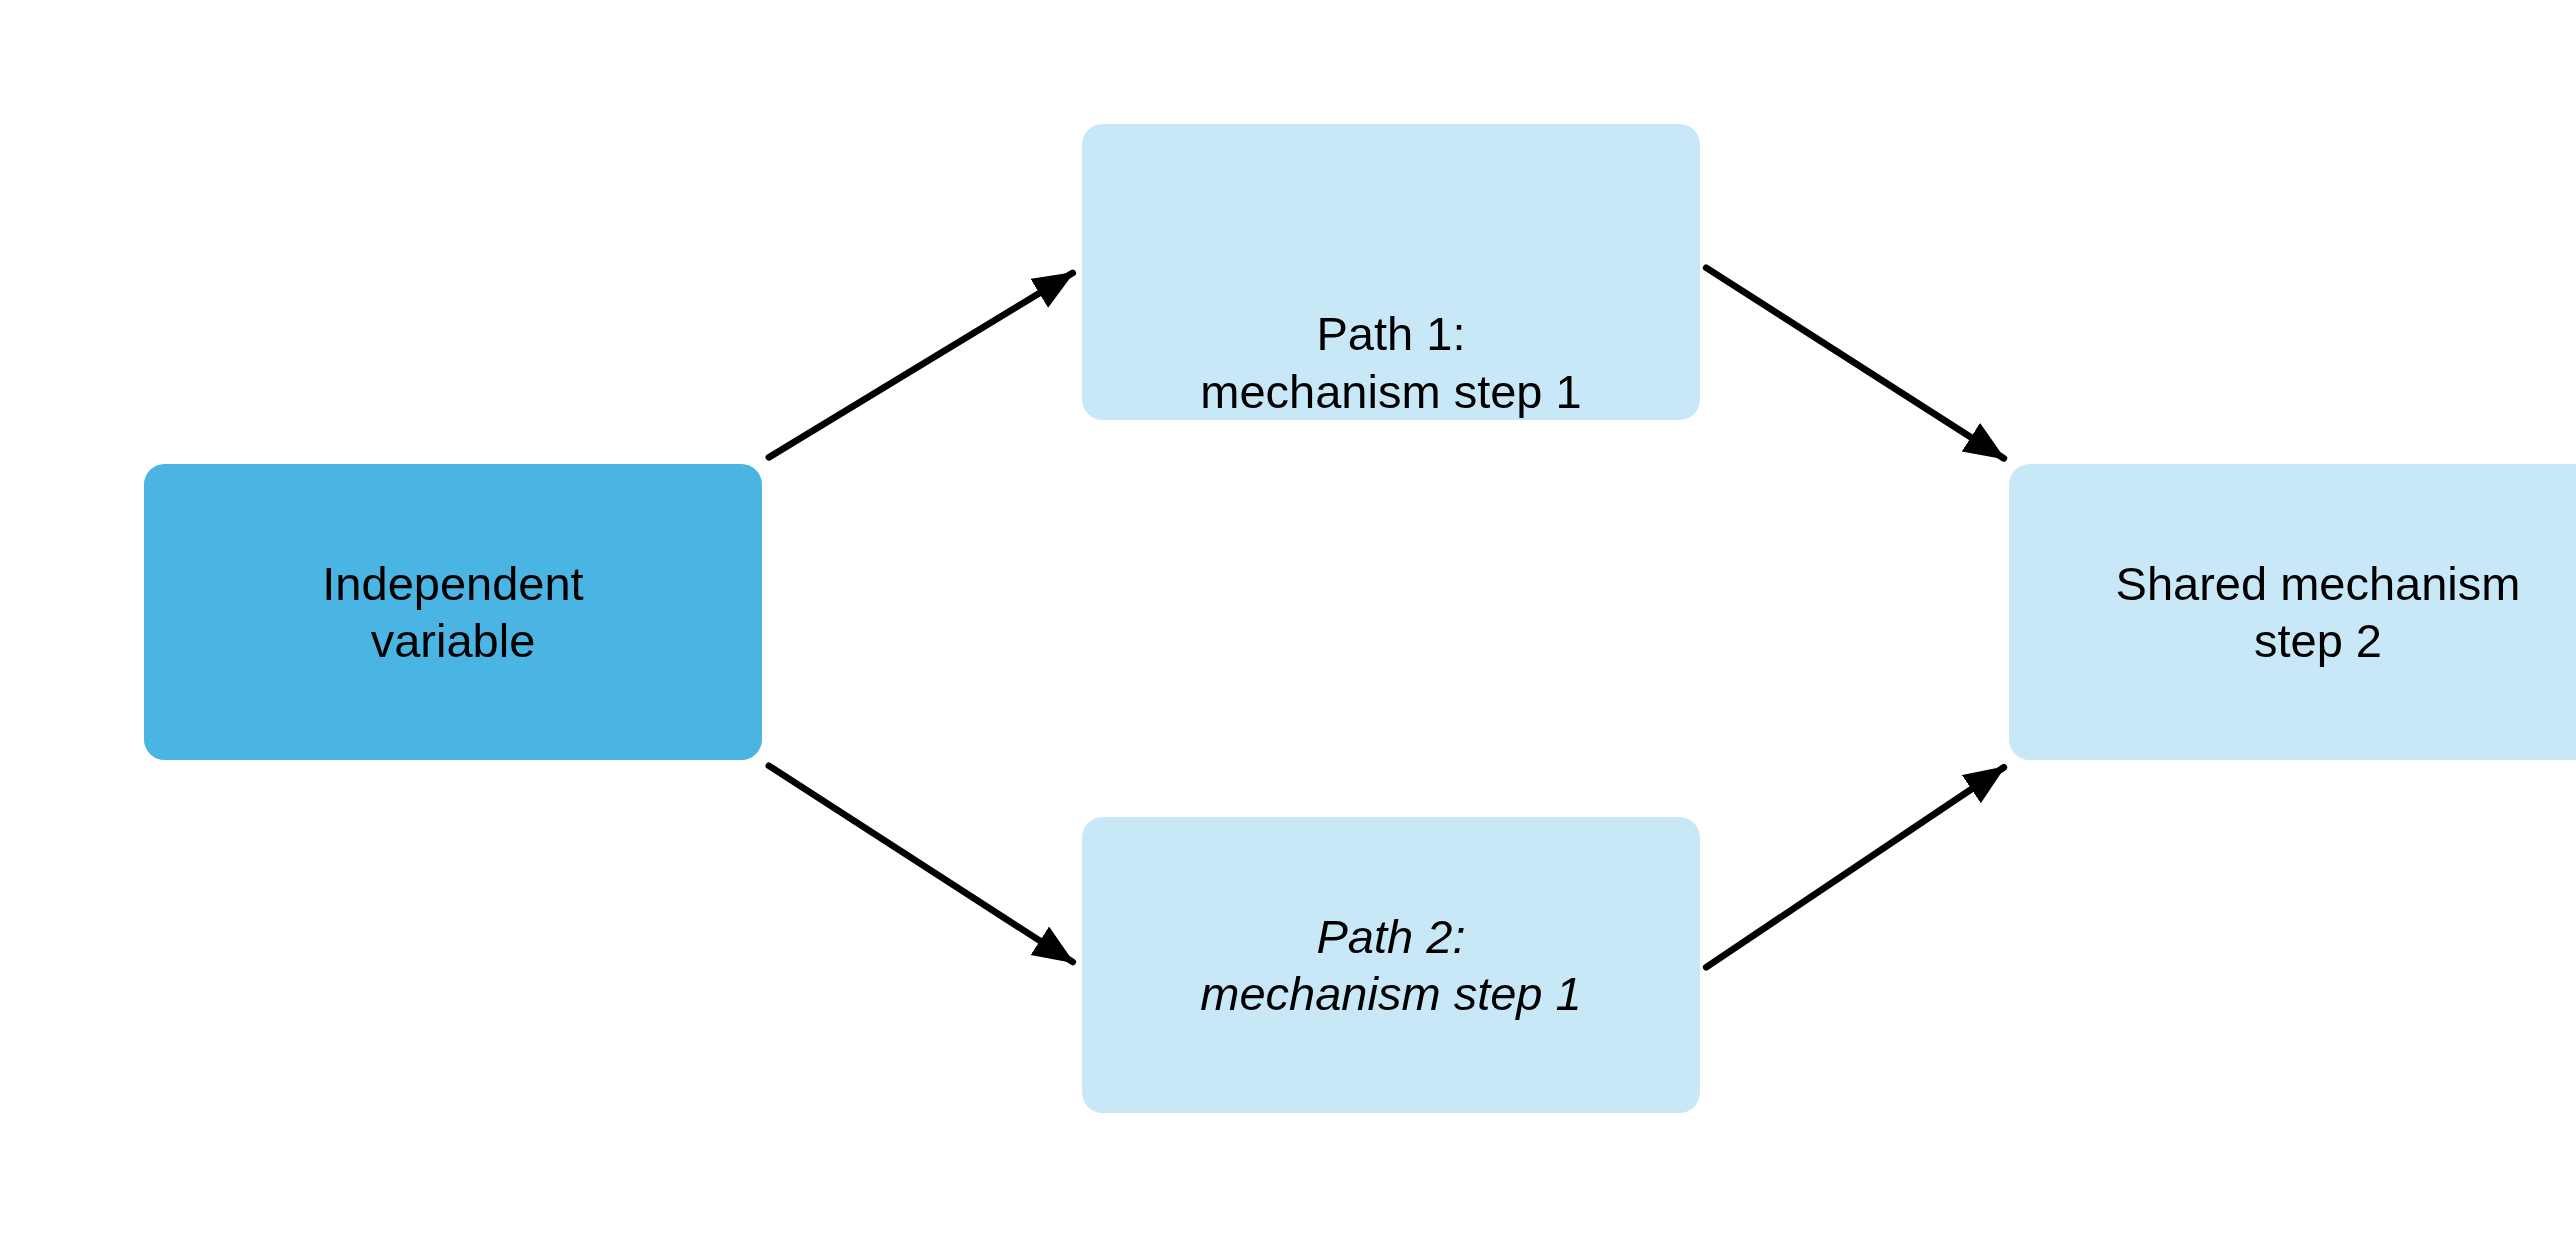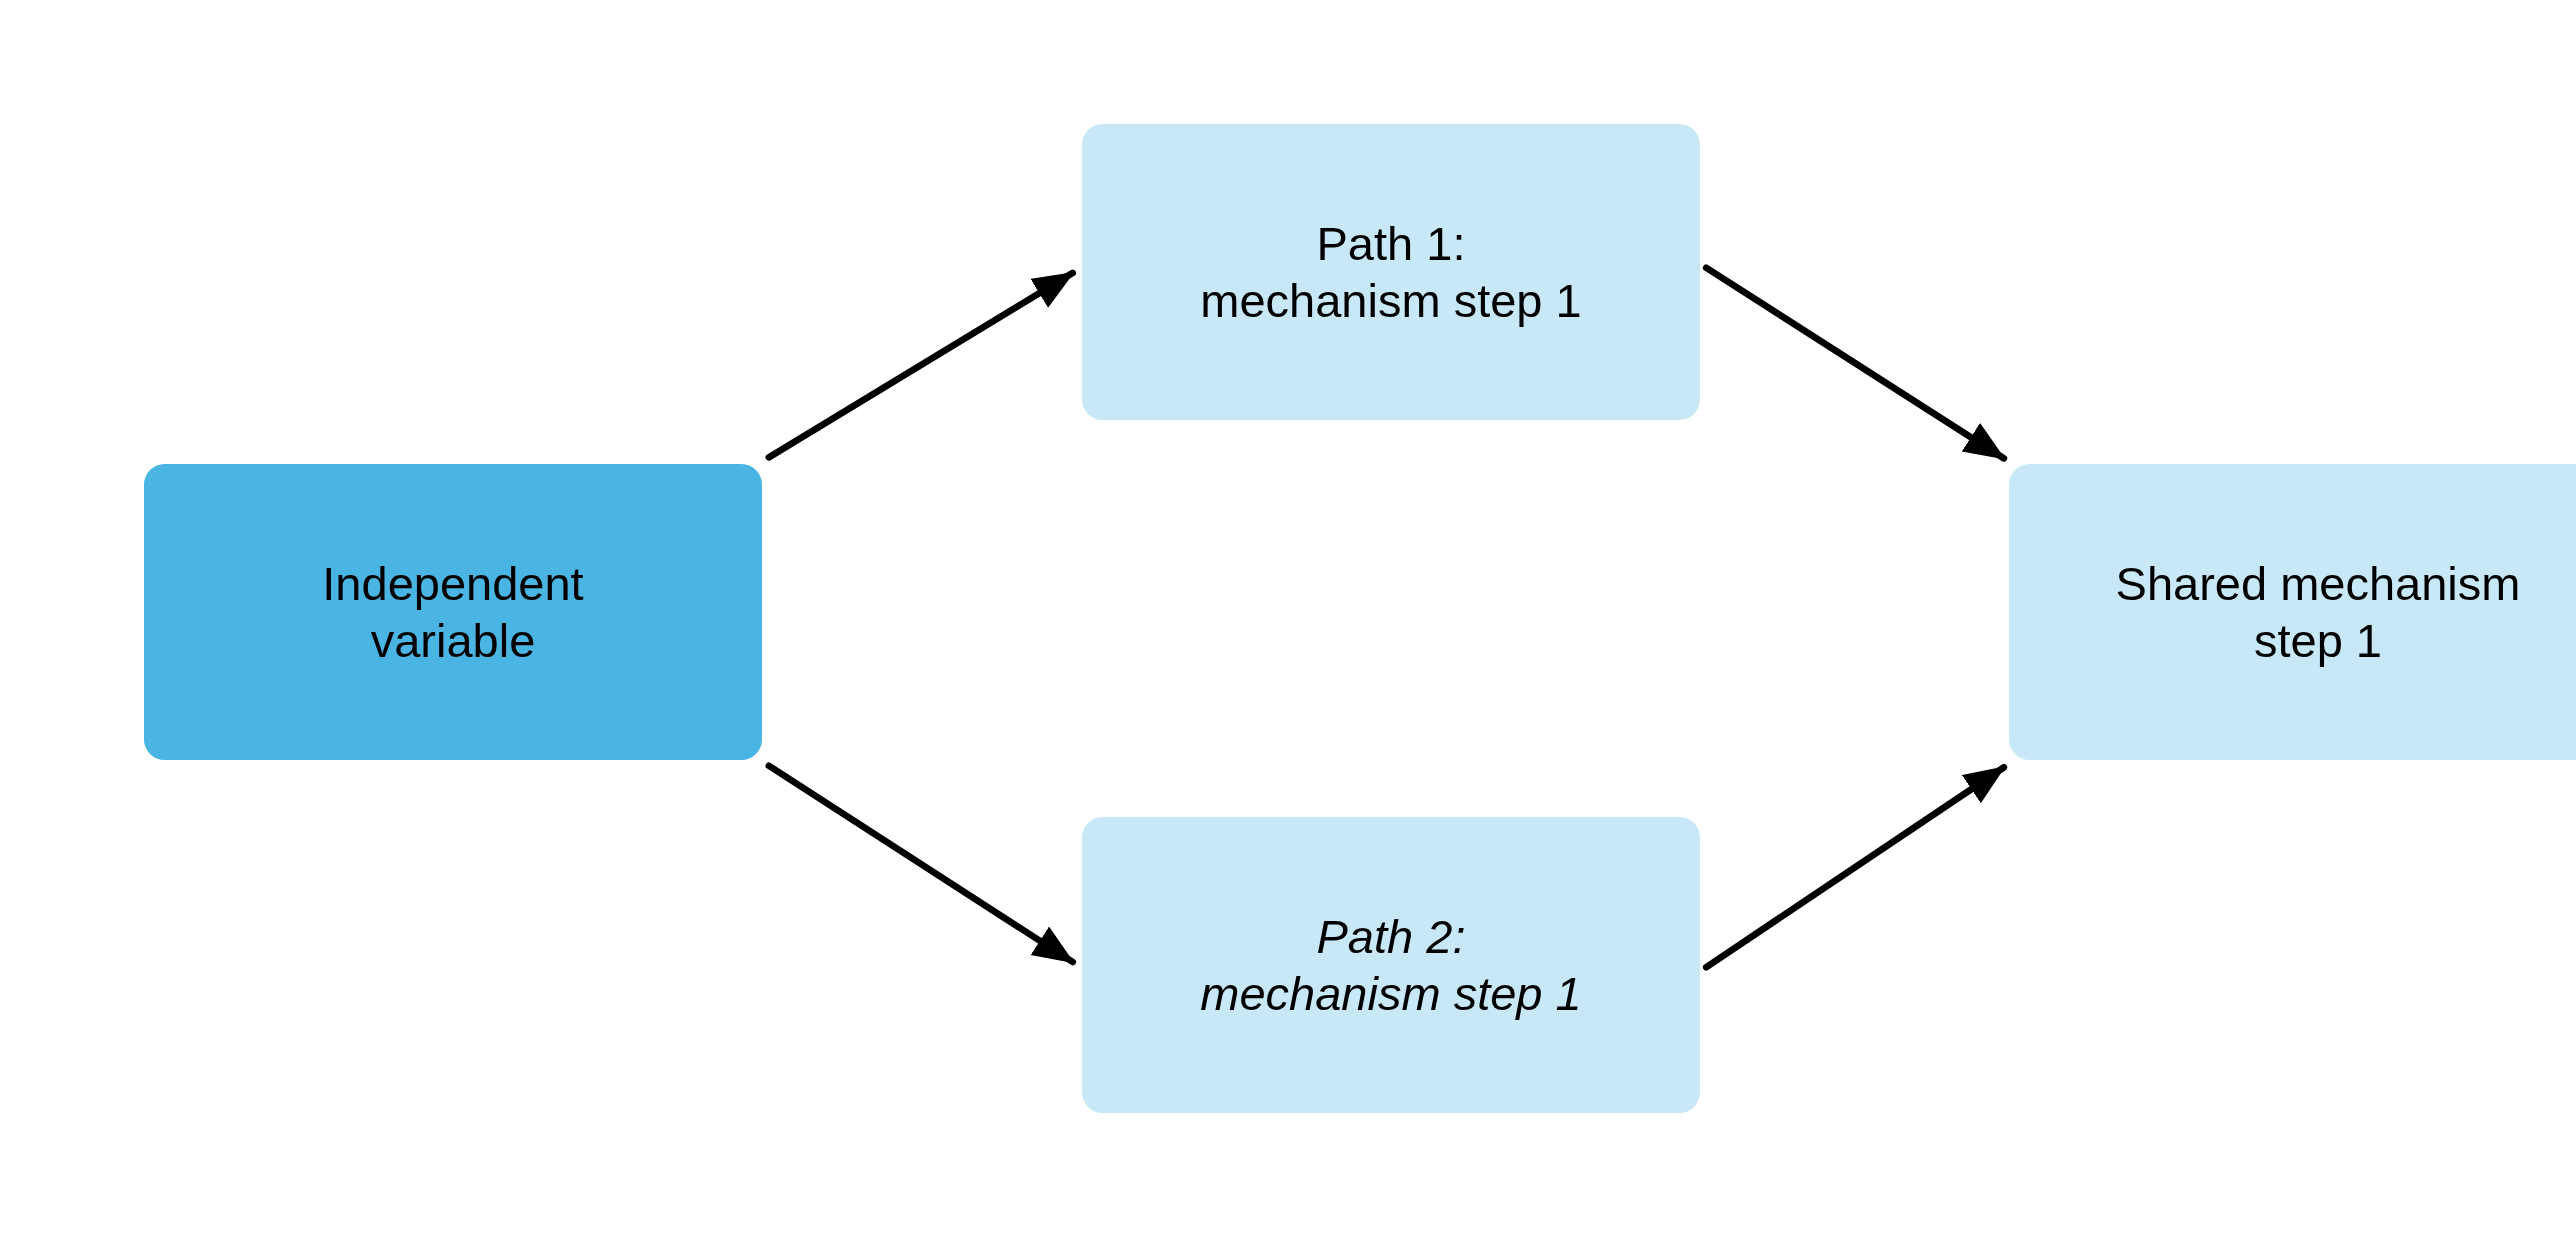--- a/index.html
+++ b/index.html
@@ -43,21 +43,21 @@
     .node .label {
       font-size: 47px;
       line-height: 1.22;
       color: #000000;
       white-space: pre-line;
     }
     .node-primary { background: #4ab5e3; }
     .node-secondary { background: #c8e8f7; }
 
     .node-independent { left: 144px;  top: 464px; }
-    .node-path1       { left: 1082px; top: 124px; }
+    .node-path1       { left: 1082px; top: 124px; align-items: flex-end; }
     .node-path2       { left: 1082px; top: 817px; font-style: italic; }
     .node-shared      { left: 2009px; top: 464px; }
   </style>
 </head>
 <body>
 
 <div class="canvas">
 
   <svg class="edges" viewBox="0 0 7200 2400" aria-hidden="true">
     <defs>
@@ -82,17 +82,17 @@
 mechanism step 1</span>
   </div>
 
   <div class="node node-secondary node-path2">
     <span class="label">Path 2:
 mechanism step 1</span>
   </div>
 
   <div class="node node-secondary node-shared">
     <span class="label">Shared mechanism
-step 1</span>
+step 2</span>
   </div>
 
 </div>
 
 
 </body></html>

